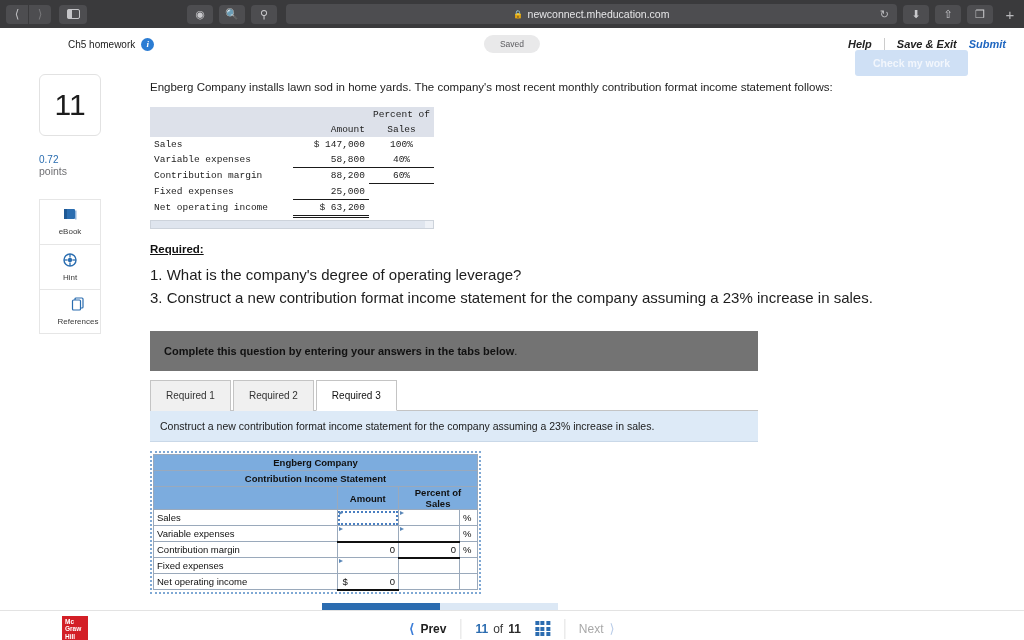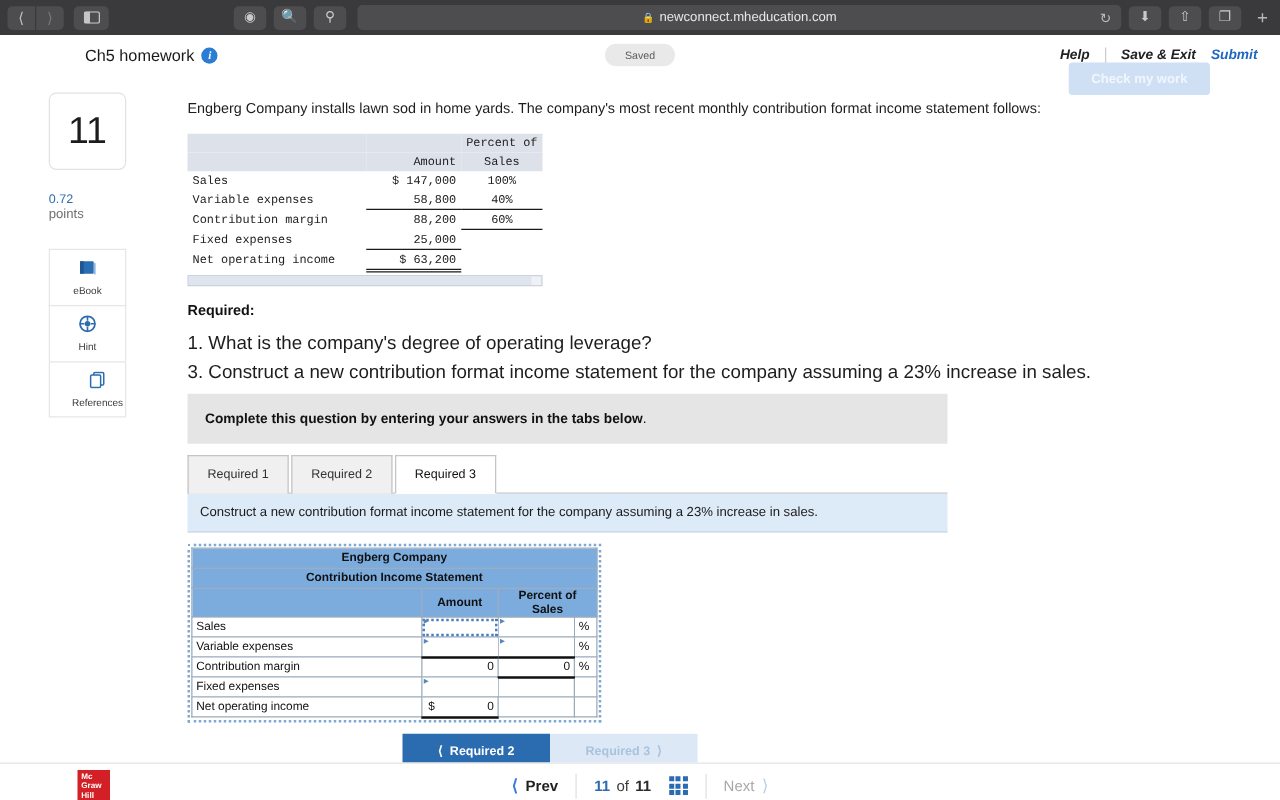--- a/index.html
+++ b/index.html
@@ -45,21 +45,21 @@
   .reload-ico { position: absolute; right: 8px; font-size: 11px; color: #bdbdc0; }
   .right-tools { display: flex; align-items: center; gap: 3px; }
   .plus-tab { color: #b9b9bc; font-size: 15px; margin-left: 6px; width: 16px; text-align:center;}
 
   
   .app-header {
     height: 33px; background: #ffffff;
     display: flex; align-items: center; padding: 0 18px;
     position: relative; border-bottom: 1px solid #ffffff;
   }
-  .hw-title { font-size: 13px; color: #1a1a1a; margin-left: 50px; }
+  .hw-title { font-size: 10px; color: #1a1a1a; margin-left: 50px; }
   .info-icon {
     width: 13px; height: 13px; border-radius: 50%; background: #2b7cd3;
     color: #fff; font-size: 9px; font-weight: bold; font-style: italic;
     display: inline-flex; align-items: center; justify-content: center;
     margin-left: 6px; font-family: "Liberation Serif", serif;
   }
   .saved-pill {
     position: absolute; left: 50%; transform: translateX(-50%);
     background: #e9e9ea; color: #5b5b5f; font-size: 8.5px;
     padding: 4px 16px; border-radius: 10px;
@@ -118,26 +118,26 @@
   .fin-pct { text-align: center; width: 62px; }
   .u-single { border-bottom: 1px solid #1a1a1a; }
   .u-double { border-bottom: 3px double #1a1a1a; }
   .fin-scroll {
     width: 284px; height: 9px; background: #eef1f6;
     border: 1px solid #cdd3db; margin-top: 2px;
   }
   .fin-scroll-thumb { height: 100%; width: 97%; background: #dfe5ee; }
 
   
-  .req-head { font-size: 11.5px; font-weight: bold; color: #111; margin: 14px 0 8px; }
+  .req-head { font-size: 11.5px; font-weight: bold; color: #111; margin: 14px 0 8px; text-decoration: underline; }
   .req-item { font-size: 15px; color: #1d1d1d; line-height: 1.55; }
 
   
   .instr-banner {
-    background: #e5e5e5; margin-top: 6px; width: 608px;
+    background: #737373; margin-top: 22px; width: 608px;
     padding: 14px 14px; font-size: 11px; color: #111;
   }
   .instr-banner b { font-weight: bold; }
 
   
   .tab-row { display: flex; width: 608px; margin-top: 8px; border-bottom: 1px solid #c4c4c4; }
   .tab {
     border: 1px solid #c4c4c4; background: #f0f0f0; color: #333;
     font-size: 10px; padding: 9px 15px; margin-right: 2px; border-bottom: none;
     position: relative; top: 1px;

